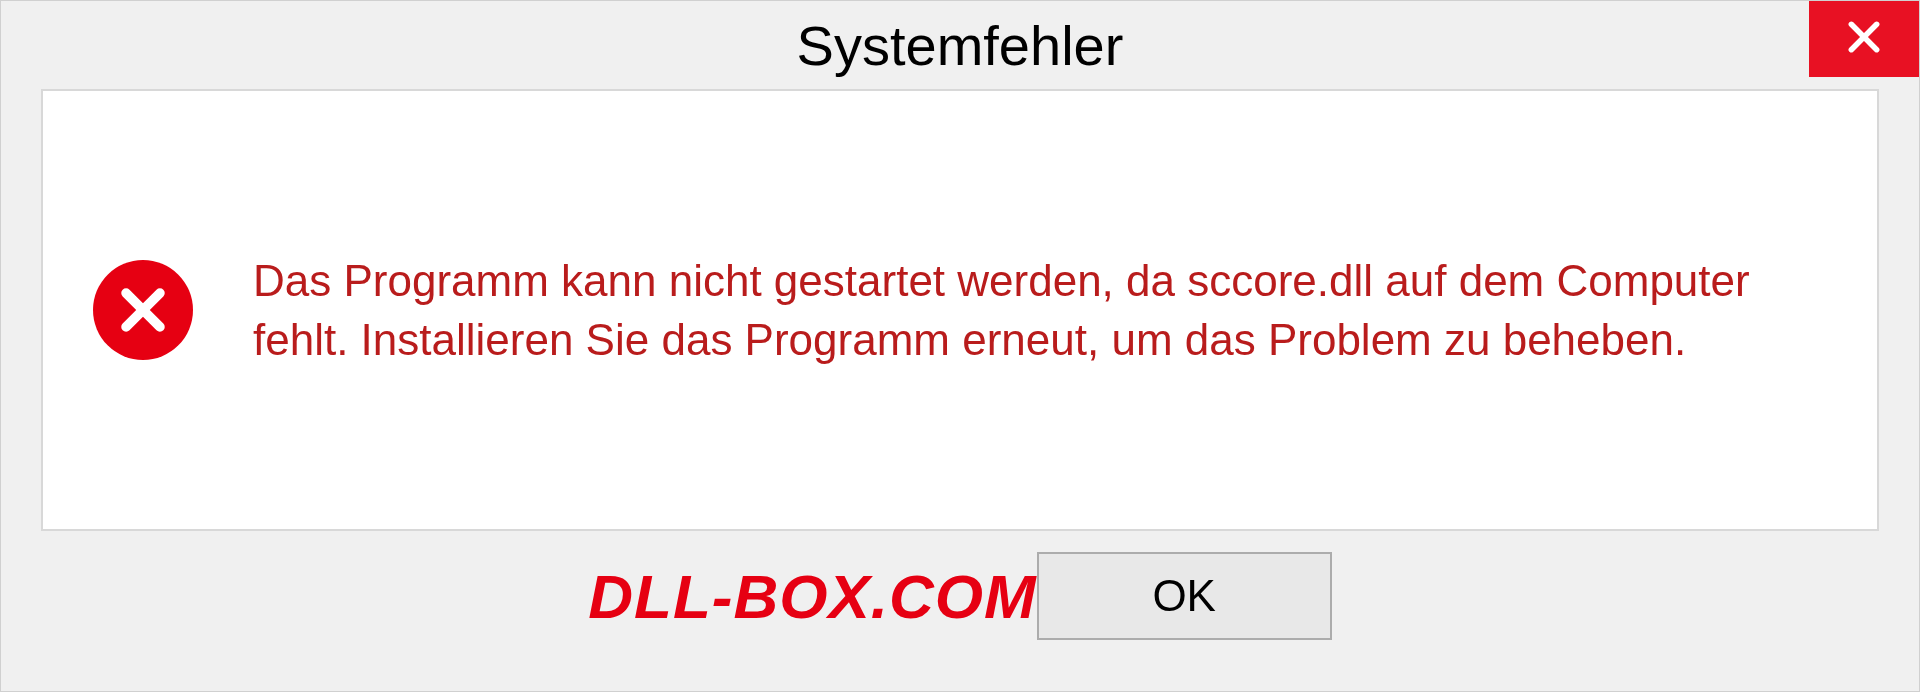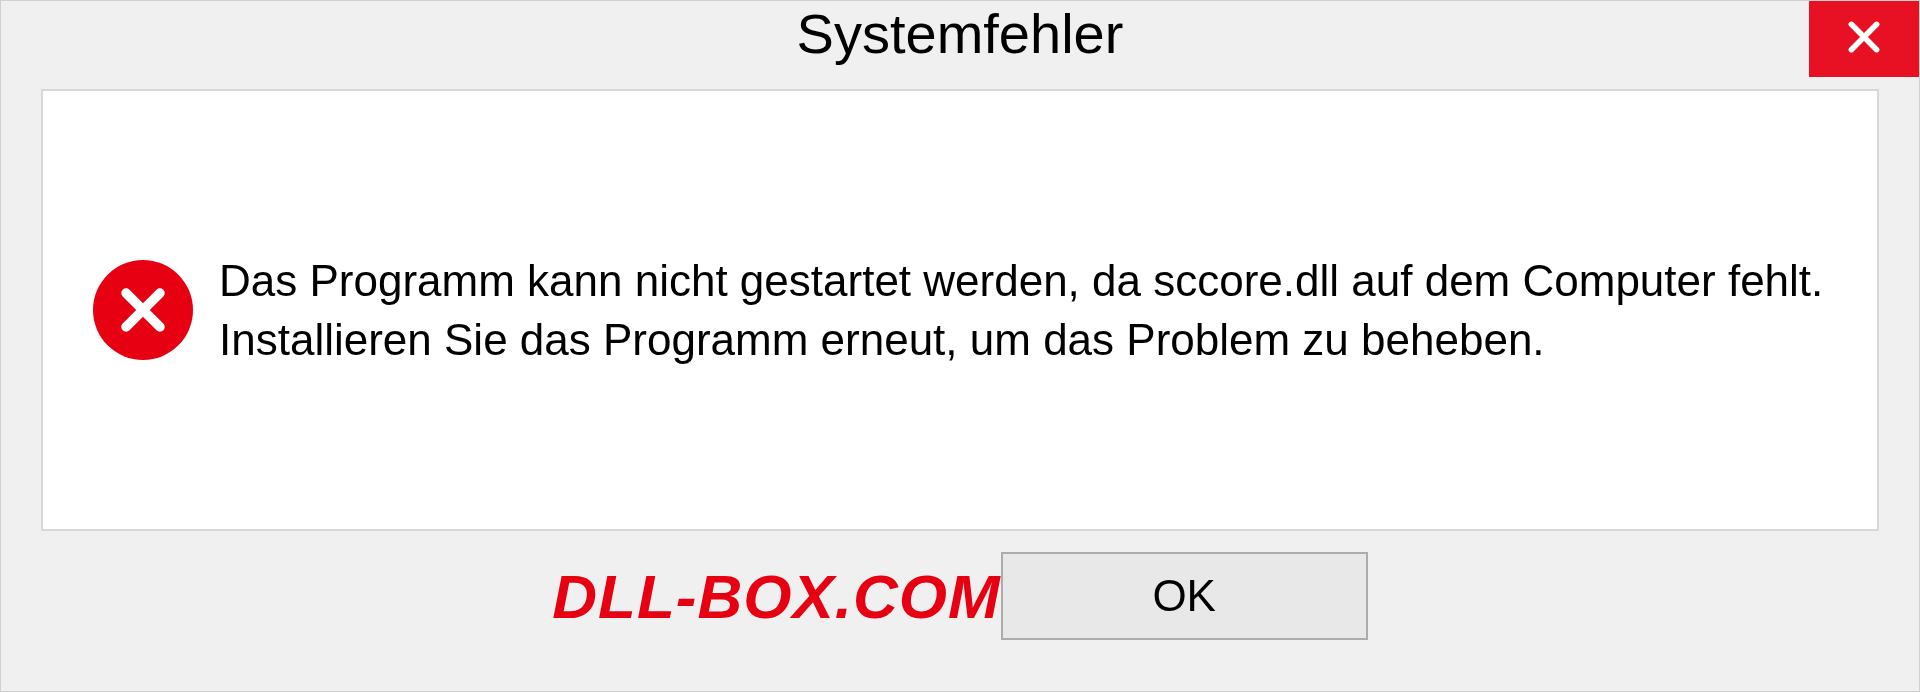--- a/index.html
+++ b/index.html
@@ -22,20 +22,21 @@
       background: #f0f0f0;
       border: 1px solid #d0d0d0;
       display: flex;
       flex-direction: column;
       position: relative;
     }
     
     .title-bar {
       height: 88px;
       display: flex;
+      align-items: center;
       justify-content: center;
       position: relative;
       background: #f0f0f0;
     }
     
     .window-title {
       font-size: 56px;
       font-weight: 400;
       color: #000;
       text-align: center;
@@ -79,24 +80,24 @@
       justify-content: center;
       flex-shrink: 0;
     }
     
     .error-icon-circle svg {
       width: 58px;
       height: 58px;
     }
     
     .error-message {
-      margin-left: 26px;
+      margin-left: 60px;
       font-size: 44px;
       line-height: 1.35;
-      color: #000000;
+      color: #b91c1c;
       font-weight: 400;
     }
     
     .footer-area {
       height: 160px;
       display: flex;
       align-items: center;
       justify-content: center;
       padding: 0 40px 30px 40px;
     }
@@ -104,21 +105,21 @@
     .watermark {
       font-size: 62px;
       font-weight: 900;
       font-style: italic;
       color: #e60012;
       letter-spacing: 1px;
       font-family: Arial, sans-serif;
     }
     
     .ok-button {
-      width: 367px;
+      width: 295px;
       height: 88px;
       background: #e8e8e8;
       border: 2px solid #acacac;
       font-size: 44px;
       color: #000;
       cursor: pointer;
       display: flex;
       align-items: center;
       justify-content: center;
       font-family: "Segoe UI", Arial, sans-serif;

